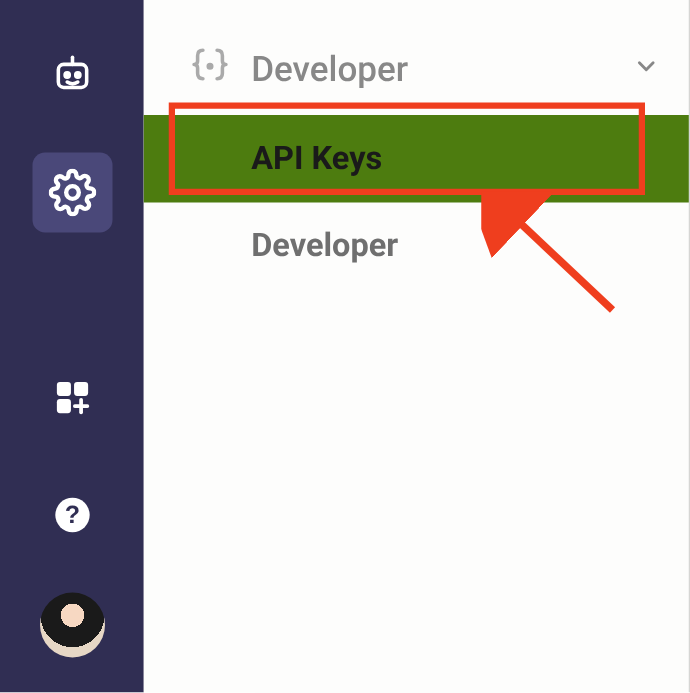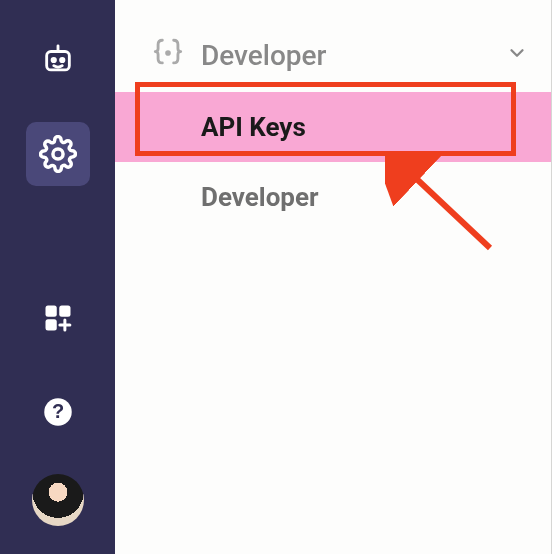--- a/index.html
+++ b/index.html
@@ -66,21 +66,21 @@
     .chevron { color: #888; }
     .menu-item {
       padding: 20px 0 20px 86px;
       font-size: 26px;
       font-weight: 700;
       color: #6f6f6f;
       cursor: pointer;
       background: transparent;
     }
     .menu-item.selected {
-      background: #f9a8d4;
+      background: #4d7c0f;
       color: #1a1a1a;
       position: relative;
     }
     .highlight-box {
       position: absolute;
       border: 5px solid #ef3e1e;
       pointer-events: none;
     }
     .arrow-annotation {
       position: absolute;

